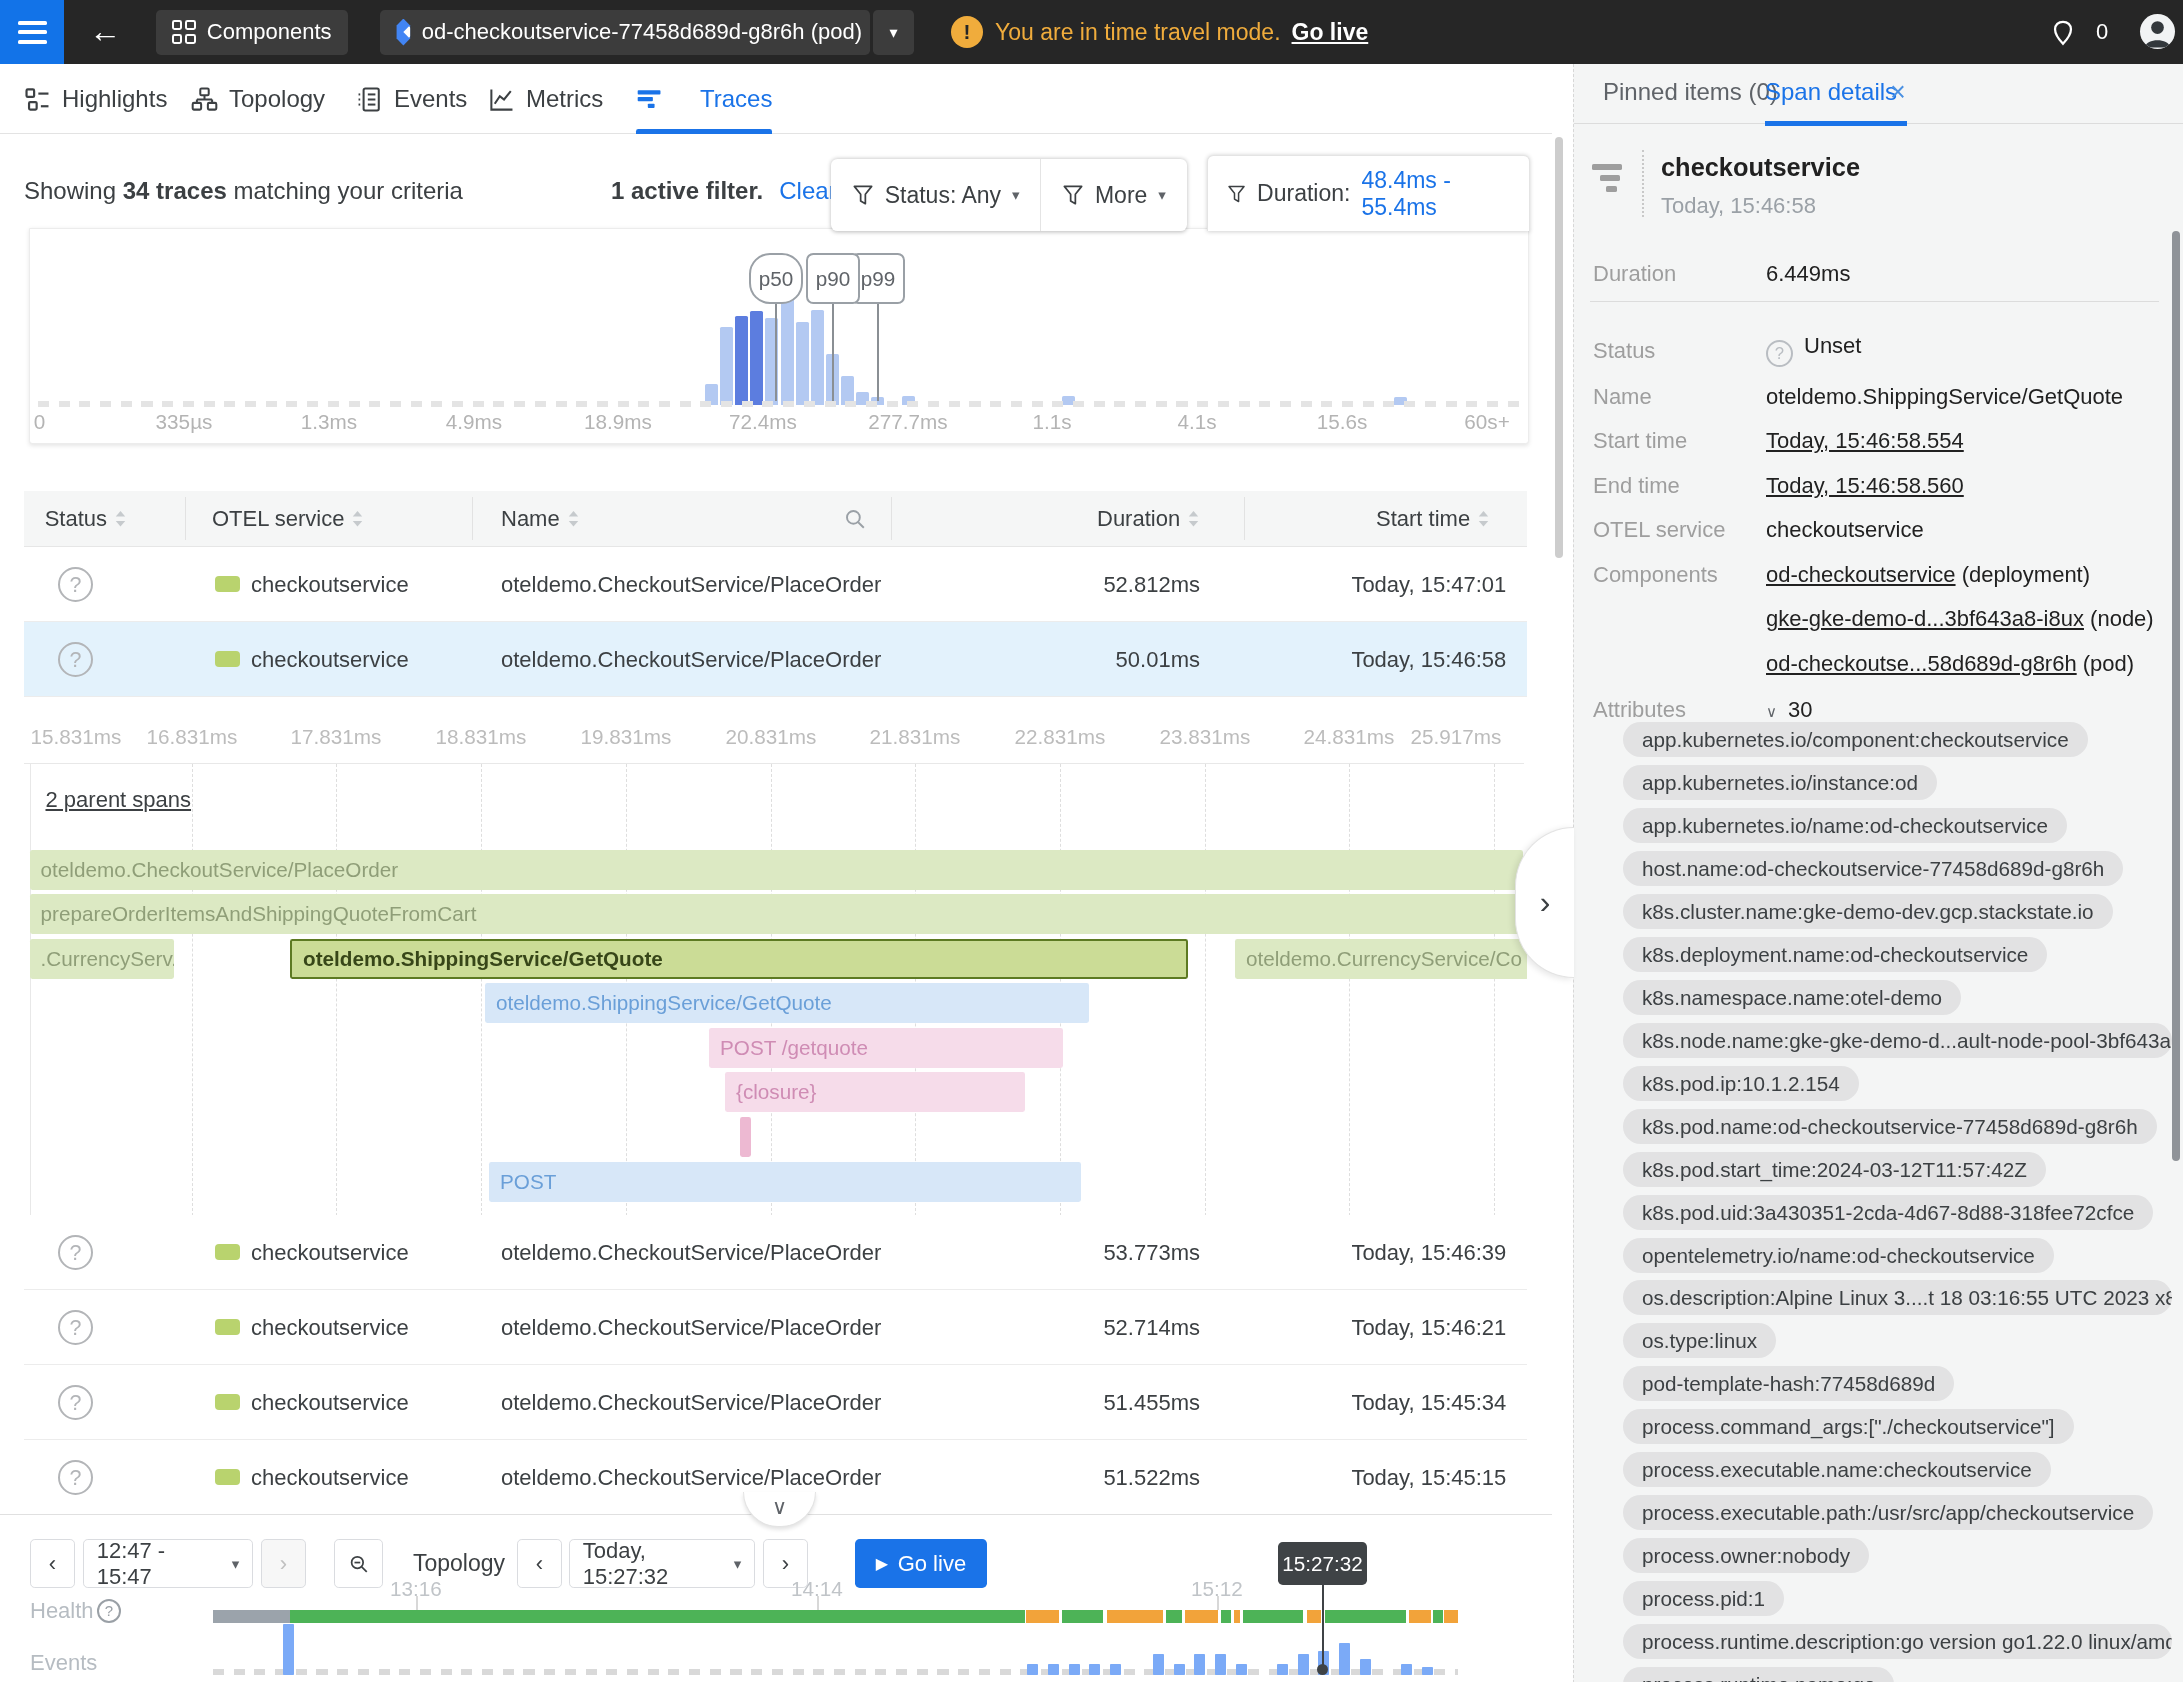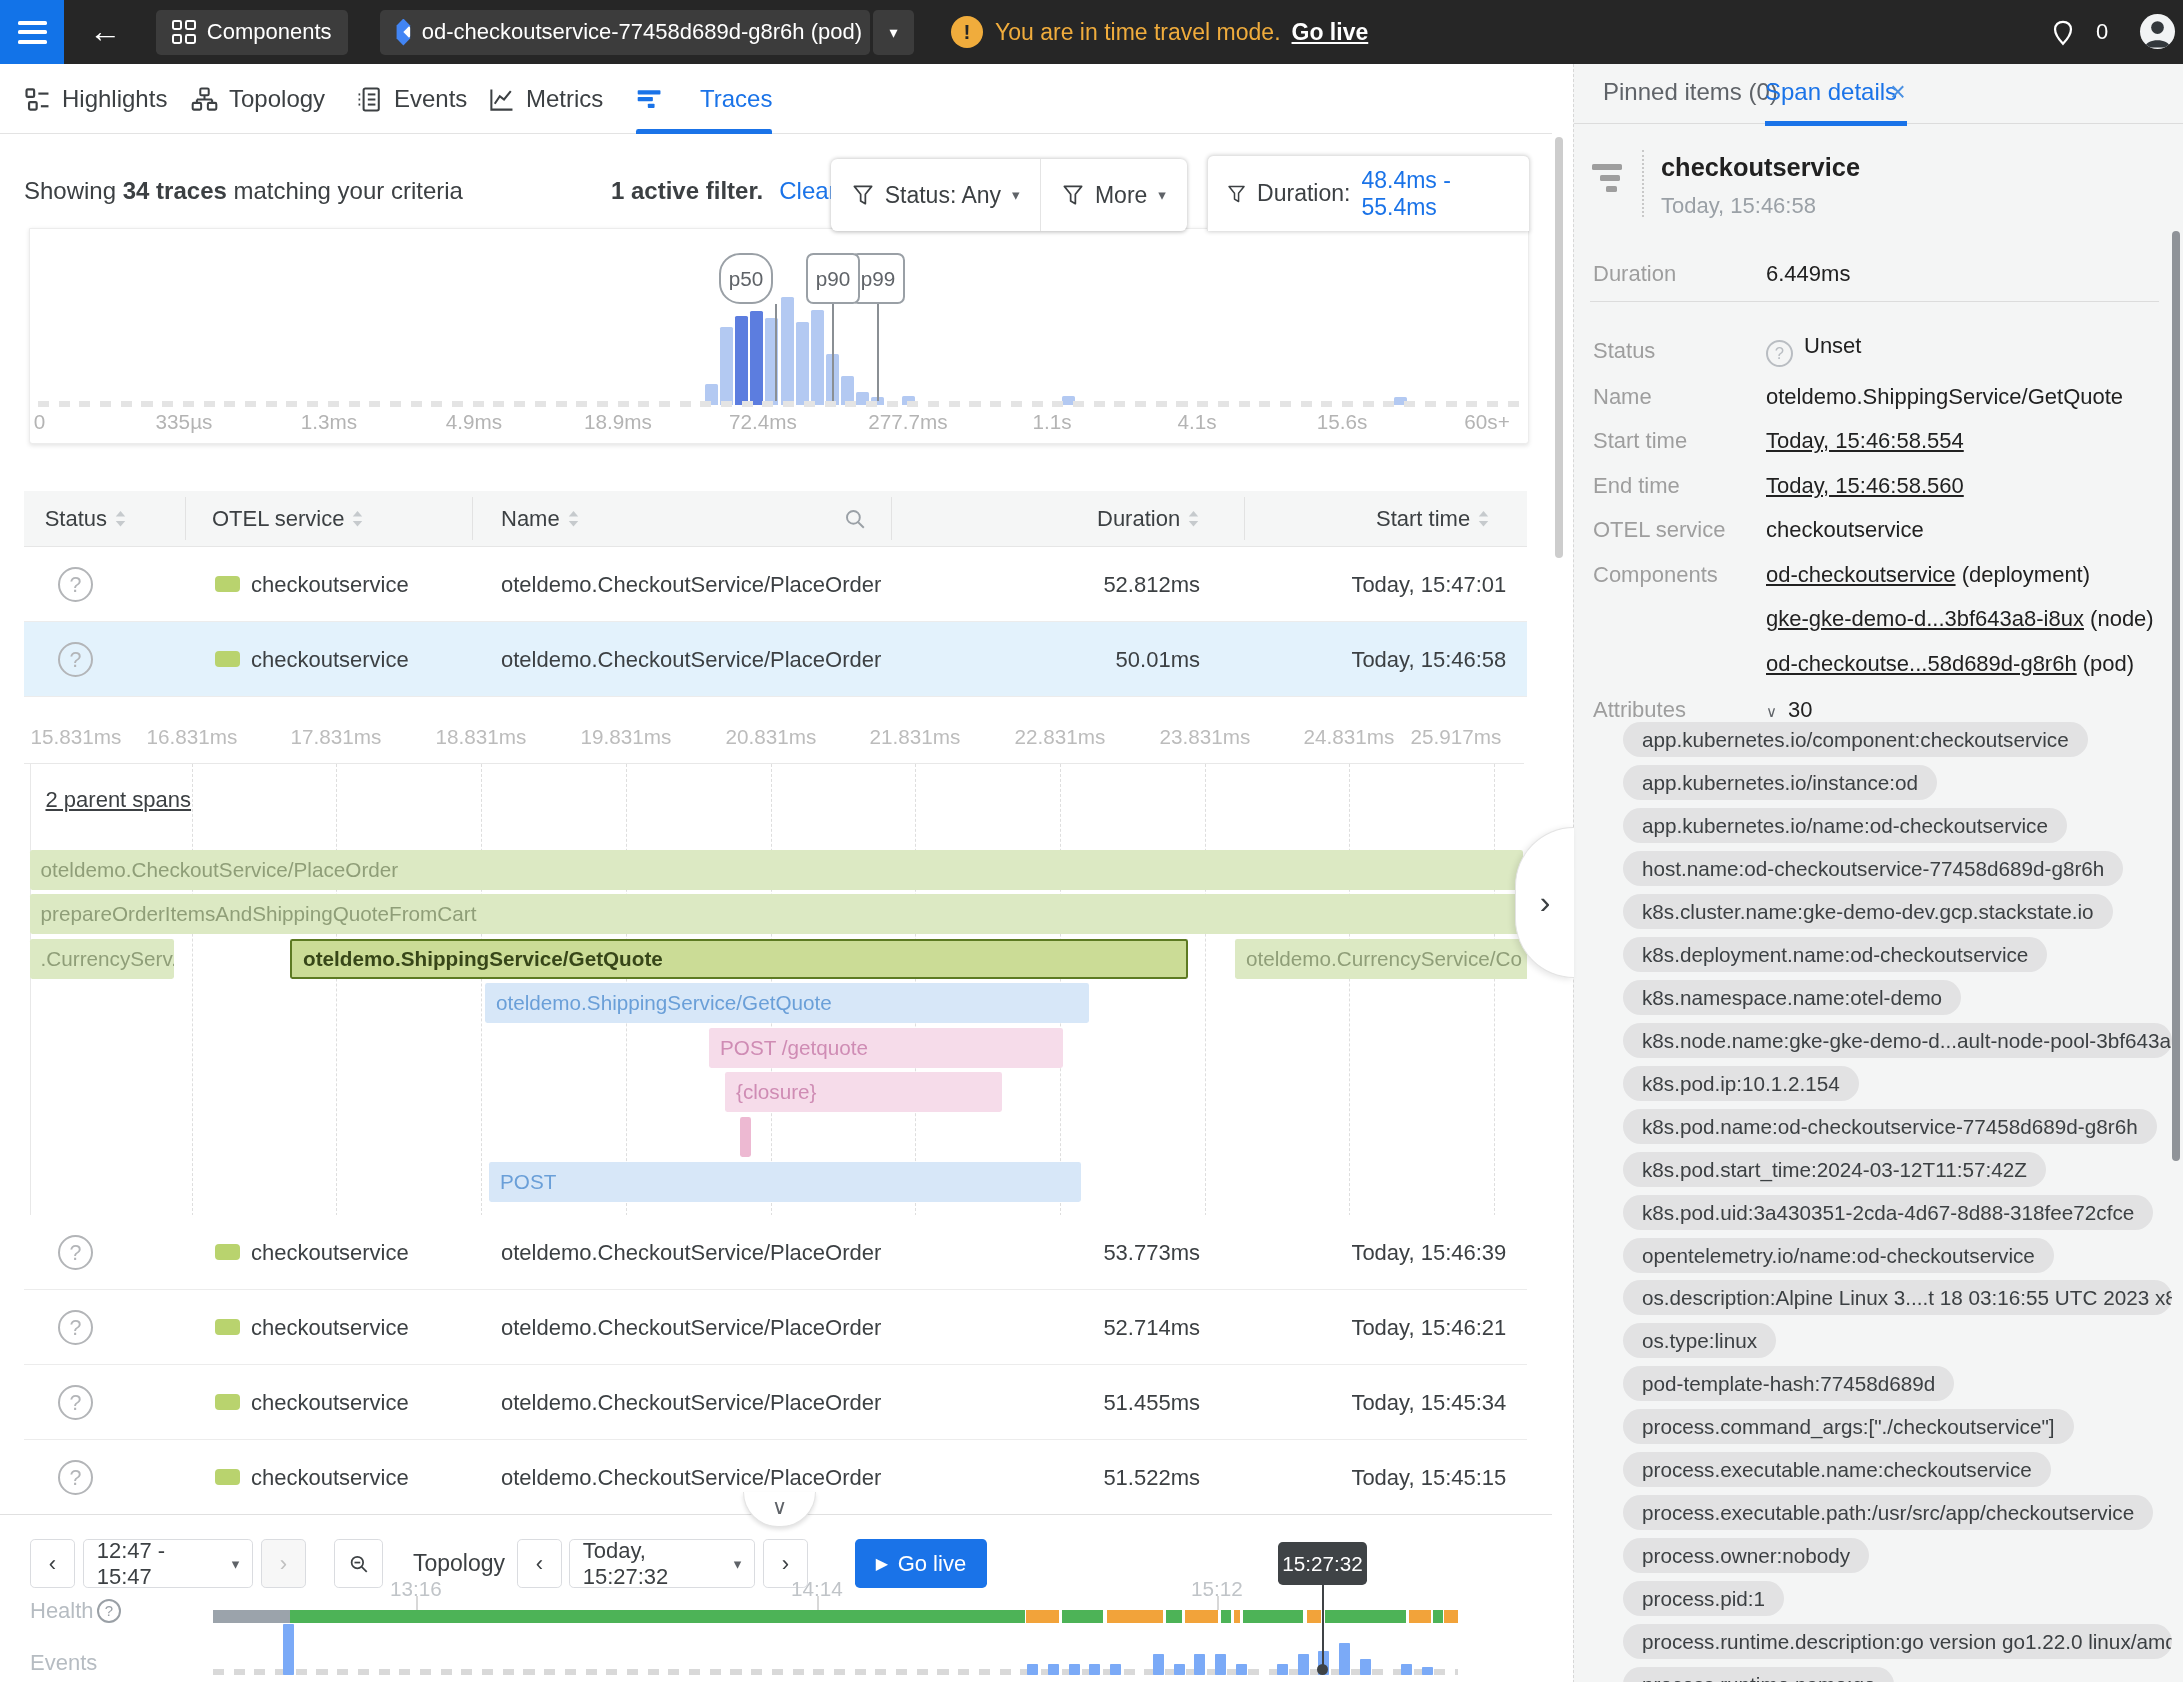--- a/index.html
+++ b/index.html
@@ -316,21 +316,21 @@
         <div class="axis-label" style="left: 1022px;">1.1s</div>
         <div class="axis-label" style="left: 1167px;">4.1s</div>
         <div class="axis-label" style="left: 1312px;">15.6s</div>
         <div class="axis-label" style="left: 1457px;">60s+</div>
       </div>
     <div class="pct-line" style="left:745px;"></div>
     <div class="pct-line" style="left:802px;"></div>
     <div class="pct-line" style="left:847px;"></div>
     <div class="pct-box" style="left:821px; z-index:1;">p99</div>
     <div class="pct-box" style="left:776px; z-index:2;">p90</div>
-    <div class="pct-box" style="left:689px; z-index:3;border-radius:21px;">p50</div>
+    <div class="pct-box" style="left:719px; z-index:3;border-radius:21px;">p50</div>
   </div>
 
   <div class="thead">
     <div class="th" style="left:20.7px;">
       <span>Status</span>
       <svg class="sorticon" width="11" height="17.5" viewBox="0 0 14 22">
           <path d="M7 1 L13 8 H1 Z" fill="#c6cacd"></path>
           <path d="M7 21 L1 14 H13 Z" fill="#c6cacd"></path>
         </svg>
     </div>
@@ -421,21 +421,21 @@
       </div>
     <div class="parentspans">2 parent spans</div>
     <div id="trace-spans">
         <div class="span-bar green" style="left: 5.6px; top: 152px; width: 1493px;">oteldemo.CheckoutService/PlaceOrder</div>
         <div class="span-bar green" style="left: 5.6px; top: 196px; width: 1493px;">prepareOrderItemsAndShippingQuoteFromCart</div>
         <div class="span-bar green" style="left: 5.6px; top: 241px; width: 144px;">.CurrencyServ...</div>
         <div class="span-bar green-sel" style="left: 266px; top: 241px; width: 898px;">oteldemo.ShippingService/GetQuote</div>
         <div class="span-bar green" style="left: 1211px; top: 241px; width: 293px;">oteldemo.CurrencyService/Co</div>
         <div class="span-bar blue" style="left: 461px; top: 285px; width: 604px;">oteldemo.ShippingService/GetQuote</div>
         <div class="span-bar pink" style="left: 685px; top: 330px; width: 354px;">POST /getquote</div>
-        <div class="span-bar pink" style="left: 701px; top: 374px; width: 277px;">{closure}</div>
+        <div class="span-bar pink" style="left: 701px; top: 374px; width: 300px;">{closure}</div>
         <div class="span-bar pink-dark" style="left: 716px; top: 419px; width: 9.5px;"></div>
         <div class="span-bar blue" style="left: 465px; top: 464px; width: 592px;">POST</div>
       </div>
   </div>
 
   <div class="rows" id="rows-bottom" style="top:1151px;">
       <div class="trow">
         <div class="qmark">?</div>
         <div class="svc-chip"></div>
         <div class="svc-name">checkoutservice</div>

